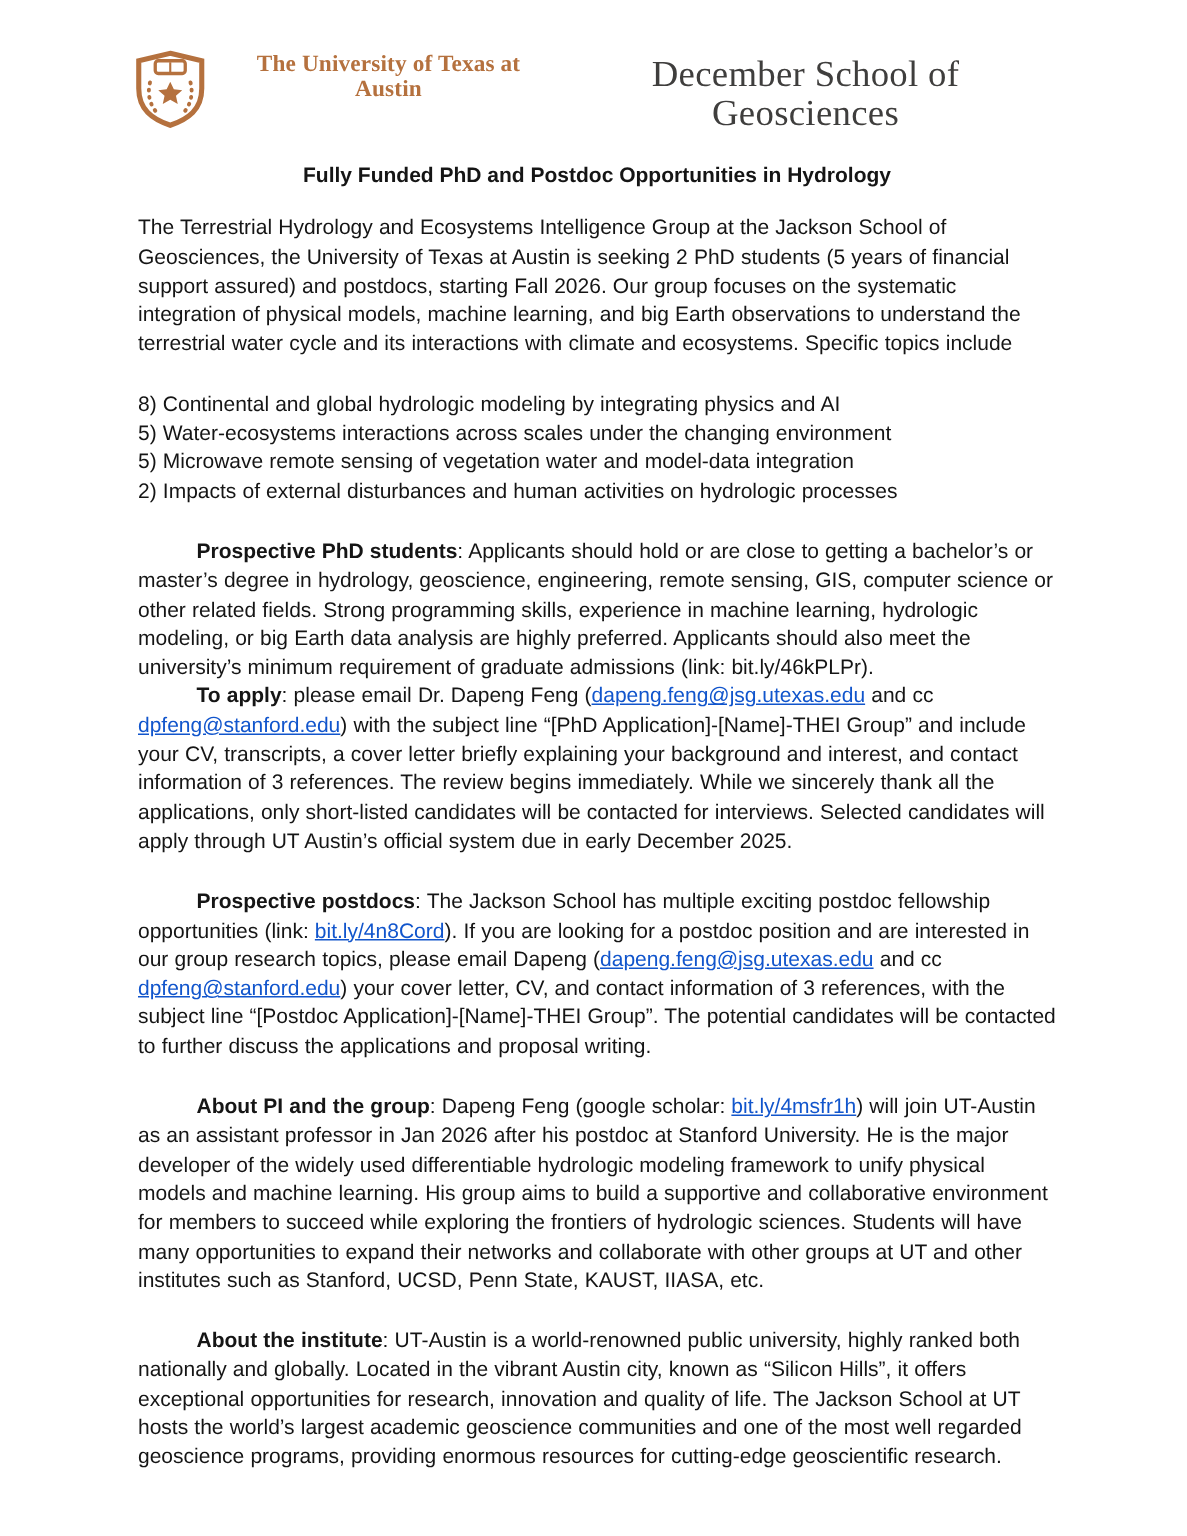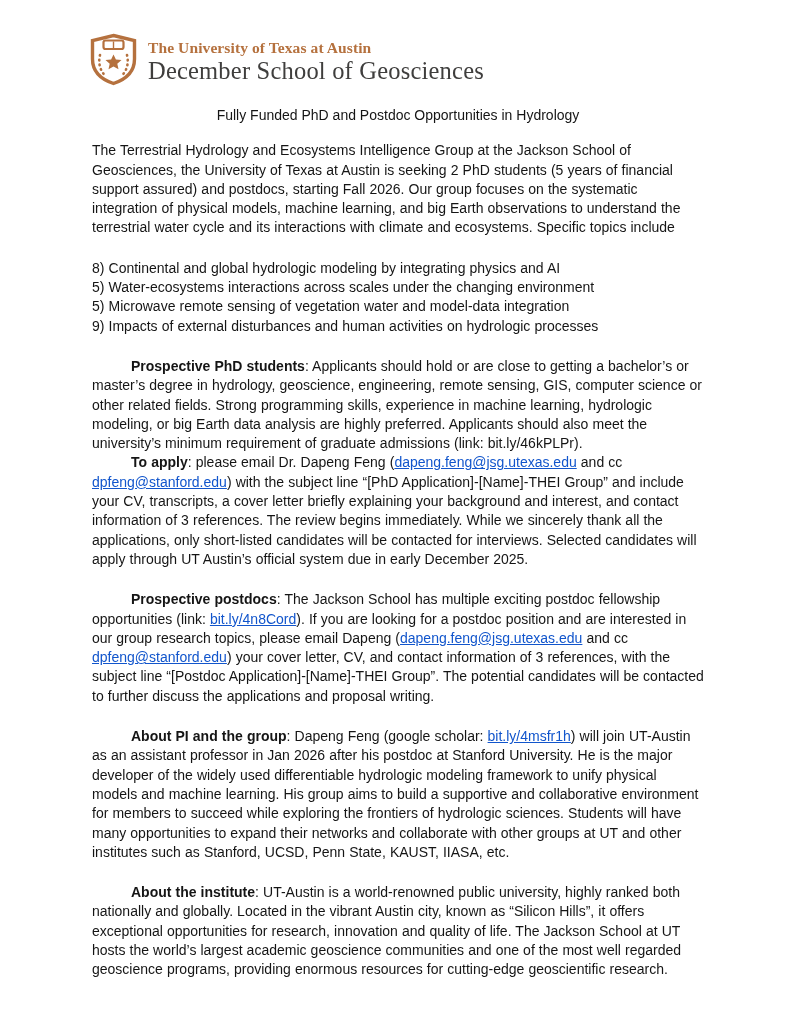--- a/index.html
+++ b/index.html
@@ -28,41 +28,41 @@
     background: #ffffff;
   }
   
   .logo {
     display: flex;
     align-items: center;
     gap: 11px;
     margin-left: -2px;
   }
   .shield { flex: 0 0 auto; }
-  .logo-text { display: flex; flex-direction: column; line-height: 1.05; }
+  .logo-text { display: flex; flex-direction: row; line-height: 1.05; text-align: center; }
   .logo-univ {
     font-family: "Liberation Serif", "DejaVu Serif", serif;
     font-weight: 700;
     font-size: 15.5px;
     color: var(--brand-color);
     letter-spacing: 0.1px;
   }
   .logo-school {
     font-family: "Liberation Serif", "DejaVu Serif", serif;
     font-weight: 400;
     font-size: 24.5px;
     color: var(--school-color);
     margin-top: 2px;
     letter-spacing: 0.2px;
   }
   
   .doc-title {
     margin-top: 16px;
     text-align: center;
-    font-weight: normal;
+    font-weight: bold;
     font-size: 14px;
     line-height: 19.3px;
     color: var(--text-color);
   }
   .block {
     width: 612px;
     font-size: 14px;
     line-height: 19.3px;
     margin: 21px 0 0 0;
     color: var(--text-color);
@@ -100,21 +100,21 @@
   </header>
 
   <div class="doc-title">Fully Funded PhD and Postdoc Opportunities in Hydrology</div>
 
   <p class="block first"><span>The Terrestrial Hydrology and Ecosystems Intelligence Group at the Jackson School of Geosciences, the University of Texas at Austin is seeking 2 PhD students (5 years of financial support assured) and postdocs, starting Fall 2026. Our group focuses on the systematic integration of physical models, machine learning, and big Earth observations to understand the terrestrial water cycle and its interactions with climate and ecosystems. Specific topics include</span></p>
 
   <div class="block topics">
       <div>8) Continental and global hydrologic modeling by integrating physics and AI</div>
       <div>5) Water-ecosystems interactions across scales under the changing environment</div>
       <div>5) Microwave remote sensing of vegetation water and model-data integration</div>
-      <div>9) Impacts of external disturbances and human activities on hydrologic processes</div>
+      <div>2) Impacts of external disturbances and human activities on hydrologic processes</div>
     </div>
 
   <p class="block"><span class="b">Prospective PhD students</span><span>: Applicants should hold or are close to getting a bachelor’s or master’s degree in hydrology, geoscience, engineering, remote sensing, GIS, computer science or other related fields. Strong programming skills, experience in machine learning, hydrologic modeling, or big Earth data analysis are highly preferred. Applicants should also meet the university’s minimum requirement of graduate admissions (link: bit.ly/46kPLPr).</span><br><span class="b">To apply</span><span>: please email Dr. Dapeng Feng (</span><a href="#" class="doc-link">dapeng.feng@jsg.utexas.edu</a><span> and cc </span><a href="#" class="doc-link">dpfeng@stanford.edu</a><span>) with the subject line “[PhD Application]-[Name]-THEI Group” and include your CV, transcripts, a cover letter briefly explaining your background and interest, and contact information of 3 references. The review begins immediately. While we sincerely thank all the applications, only short-listed candidates will be contacted for interviews. Selected candidates will apply through UT Austin’s official system due in early December 2025.</span></p>
 
   <p class="block"><span class="b">Prospective postdocs</span><span>: The Jackson School has multiple exciting postdoc fellowship opportunities (link: </span><a href="#" class="doc-link">bit.ly/4n8Cord</a><span>). If you are looking for a postdoc position and are interested in our group research topics, please email Dapeng (</span><a href="#" class="doc-link">dapeng.feng@jsg.utexas.edu</a><span> and cc </span><a href="#" class="doc-link">dpfeng@stanford.edu</a><span>) your cover letter, CV, and contact information of 3 references, with the subject line “[Postdoc Application]-[Name]-THEI Group”. The potential candidates will be contacted to further discuss the applications and proposal writing.</span></p>
 
   <p class="block"><span class="b">About PI and the group</span><span>: Dapeng Feng (google scholar: </span><a href="#" class="doc-link">bit.ly/4msfr1h</a><span>) will join UT-Austin as an assistant professor in Jan 2026 after his postdoc at Stanford University. He is the major developer of the widely used differentiable hydrologic modeling framework to unify physical models and machine learning. His group aims to build a supportive and collaborative environment for members to succeed while exploring the frontiers of hydrologic sciences. Students will have many opportunities to expand their networks and collaborate with other groups at UT and other institutes such as Stanford, UCSD, Penn State, KAUST, IIASA, etc.</span></p>
 
   <p class="block"><span class="b">About the institute</span><span>: UT-Austin is a world-renowned public university, highly ranked both nationally and globally. Located in the vibrant Austin city, known as “Silicon Hills”, it offers exceptional opportunities for research, innovation and quality of life. The Jackson School at UT hosts the world’s largest academic geoscience communities and one of the most well regarded geoscience programs, providing enormous resources for cutting-edge geoscientific research.</span></p>
 

